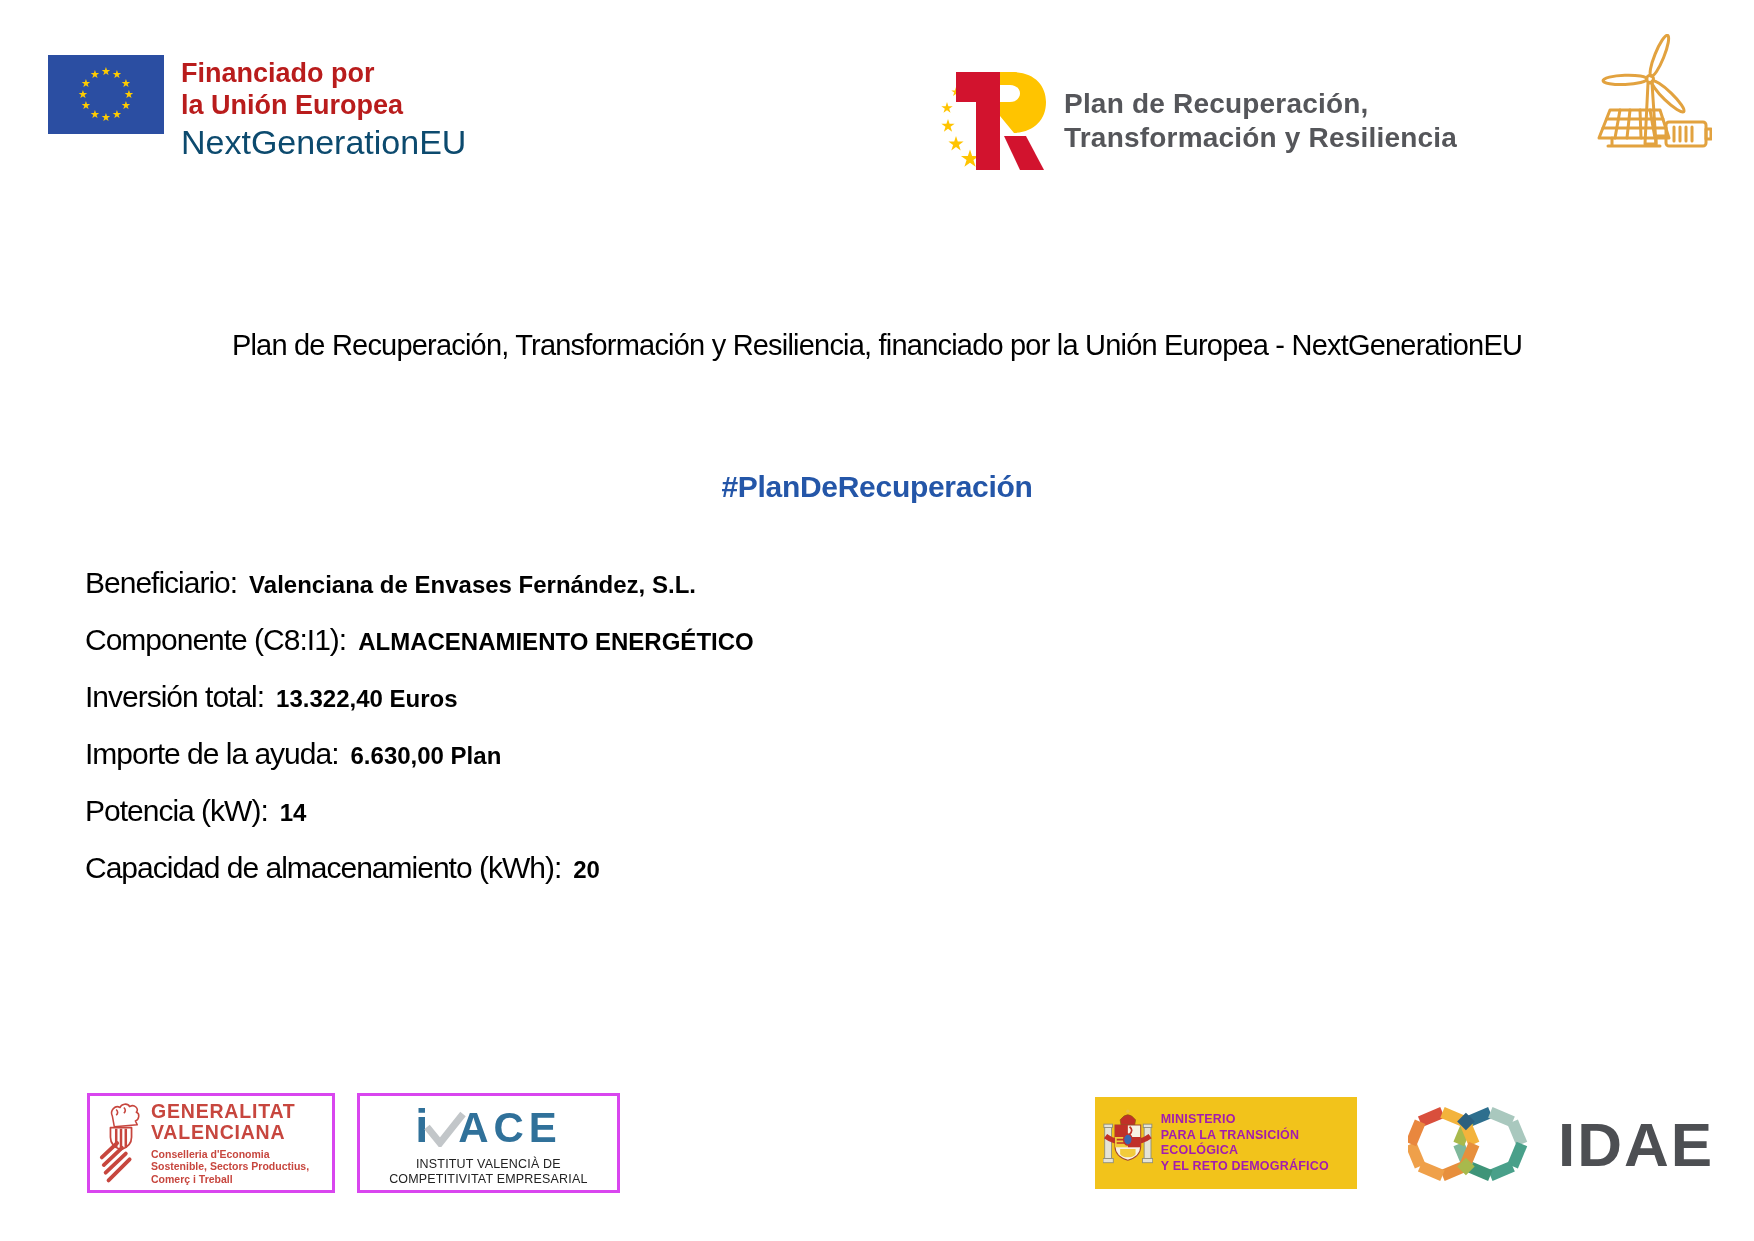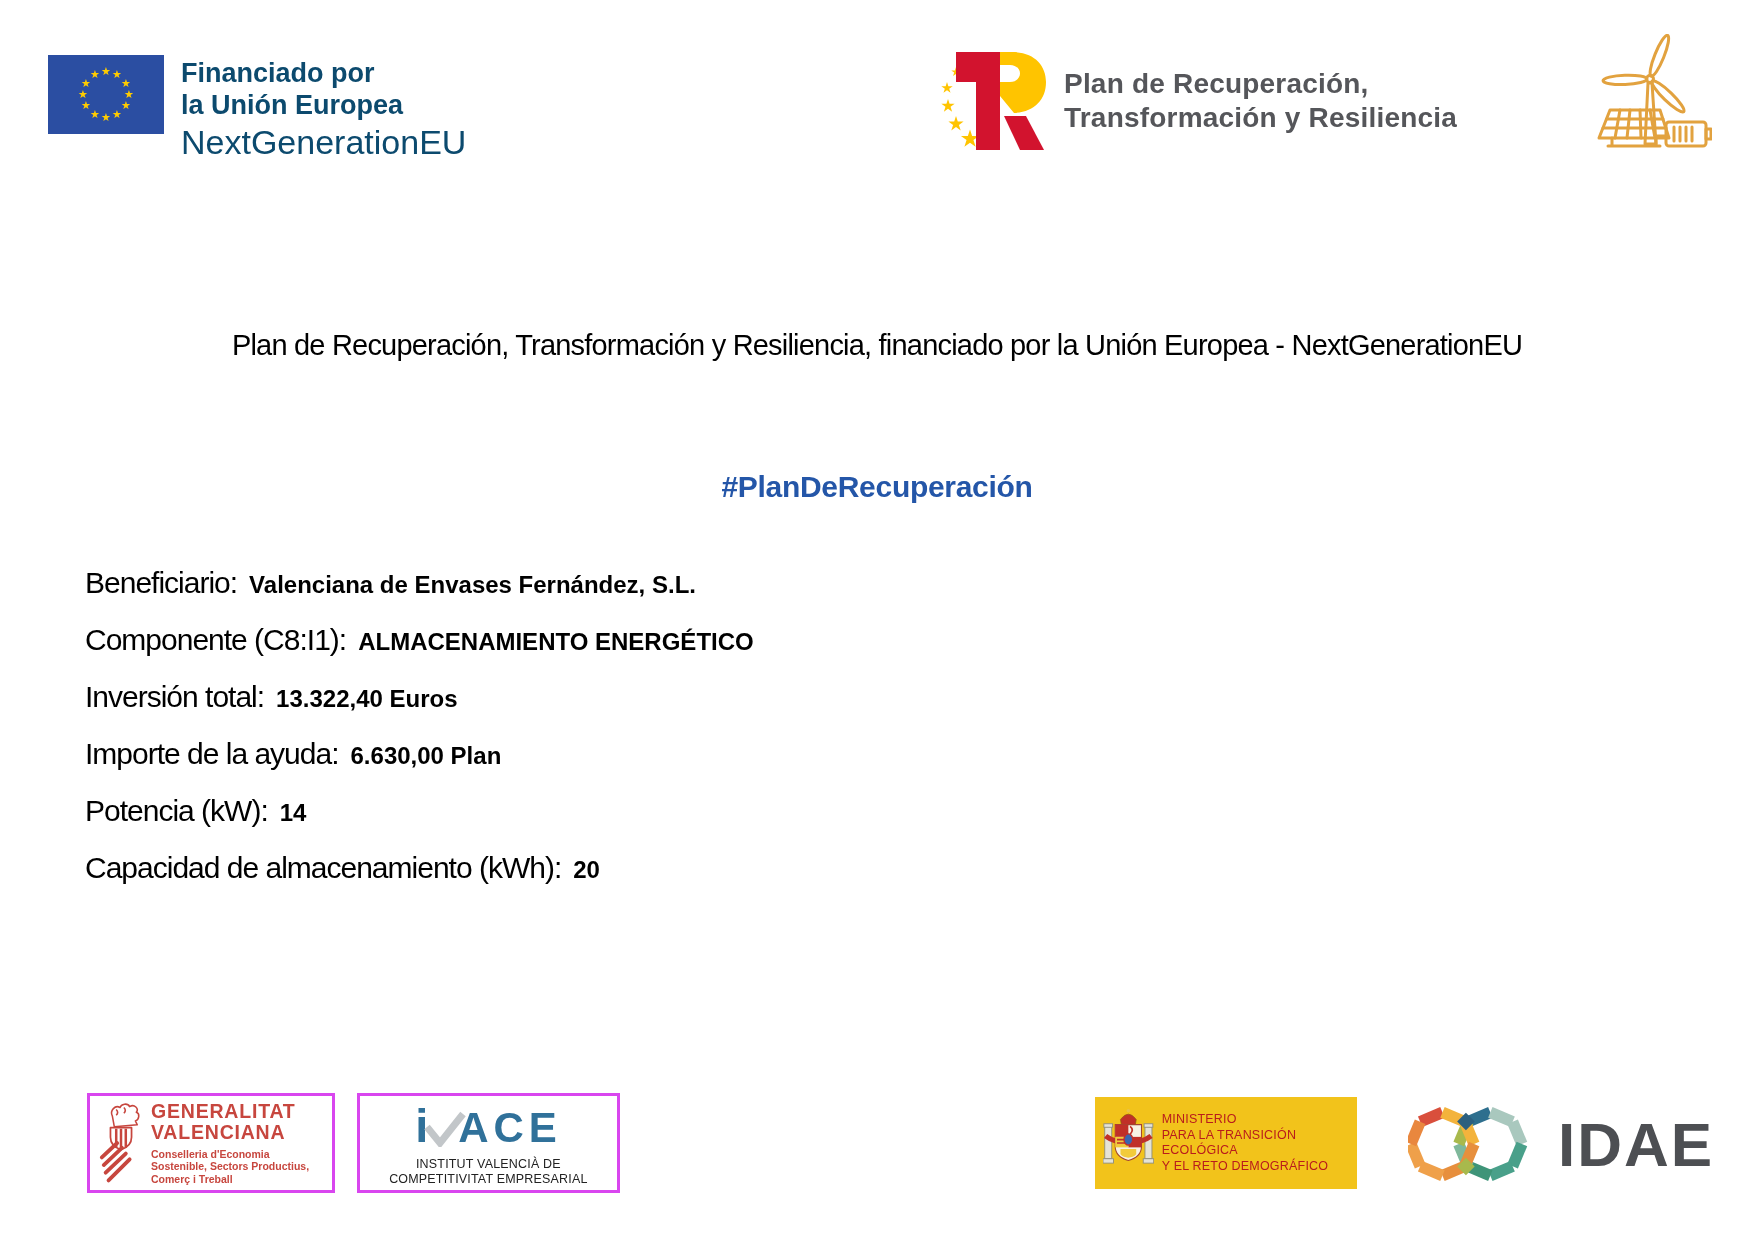--- a/index.html
+++ b/index.html
@@ -4,24 +4,24 @@
 <style>
   html,body{margin:0;padding:0;background:#fff;}
   .page{
     position:relative;width:1754px;height:1241px;background:#ffffff;overflow:hidden;
     font-family:"Liberation Sans", sans-serif;color:#000;
   }
   
   .eu-block{position:absolute;left:48px;top:55px;display:flex;gap:17px;align-items:flex-start;}
   .eu-flag{display:block;}
   .eu-text{padding-top:2px;}
-  .eu-title{font-size:27px;font-weight:bold;color:#0c4a6e;line-height:32px;}
+  .eu-title{font-size:27px;font-weight:bold;color:#b91c1c;line-height:32px;}
   .eu-sub{font-size:34px;color:#0c4a6e;line-height:30px;margin-top:6px;}
 
-  .prtr-block{position:absolute;left:932px;top:40px;display:flex;gap:16px;align-items:center;}
+  .prtr-block{position:absolute;left:932px;top:60px;display:flex;gap:16px;align-items:center;}
   .prtr-text{font-size:28px;font-weight:bold;color:#55565A;line-height:34px;letter-spacing:.2px;}
 
   .energy-icon{position:absolute;left:1572px;top:34px;}
 
   
   .intro{position:absolute;left:0;right:0;top:326px;text-align:center;
          font-size:29px;line-height:38.5px;letter-spacing:-0.8px;}
   .intro-lead{font-weight:bold;margin-right:10px;}
   .hashtag{position:absolute;left:0;right:0;top:470px;text-align:center;
            font-size:30px;font-weight:bold;color:#2456A8;letter-spacing:-0.3px;}
@@ -43,21 +43,21 @@
              align-items:center;justify-content:center;padding-top:2px;}
   .ivace-mark{display:flex;align-items:flex-end;color:#30719A;font-weight:bold;line-height:1;}
   .ivace-i{font-size:47px;}
   .ivace-ace{font-size:42px;letter-spacing:5px;margin-left:-2px;}
   .ivace-check{margin:0 -6px 2px -4px;}
   .ivace-sub{font-size:13px;color:#222;line-height:15.5px;text-align:center;margin-top:7px;
              letter-spacing:.2px;transform:scaleX(.96);}
 
   .min-box{position:absolute;left:1095px;top:1097px;width:262px;height:92px;background:#F2C31B;
            display:flex;align-items:center;padding:4px 8px;box-sizing:border-box;gap:8px;}
-  .min-text{font-size:12.5px;color:#b91c1c;line-height:15.5px;letter-spacing:.2px;font-weight:normal;}
+  .min-text{font-size:12.5px;color:#a21caf;line-height:15.5px;letter-spacing:.2px;font-weight:bold;}
 
   .idae-block{position:absolute;left:1408px;top:1094px;display:flex;align-items:center;gap:16px;}
   .idae-name{font-size:62px;font-weight:bold;color:#4D4F53;letter-spacing:2px;}
 </style>
 </head>
 <body>
 
 <div class="page">
 
   <div class="eu-block">

